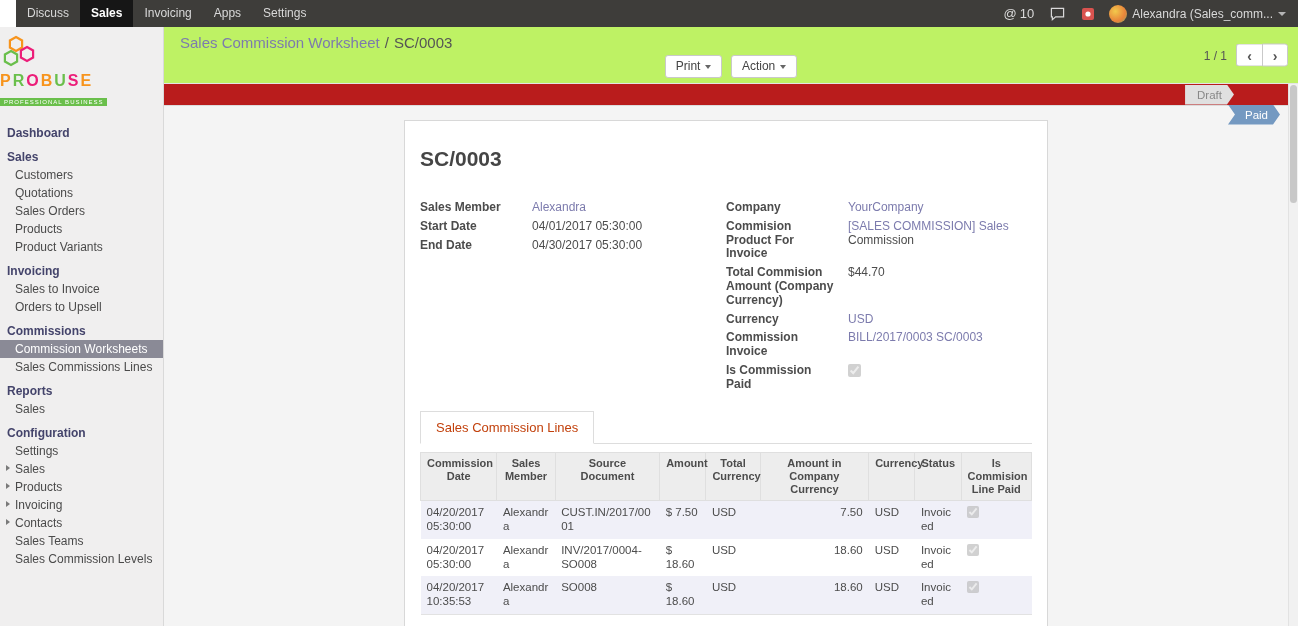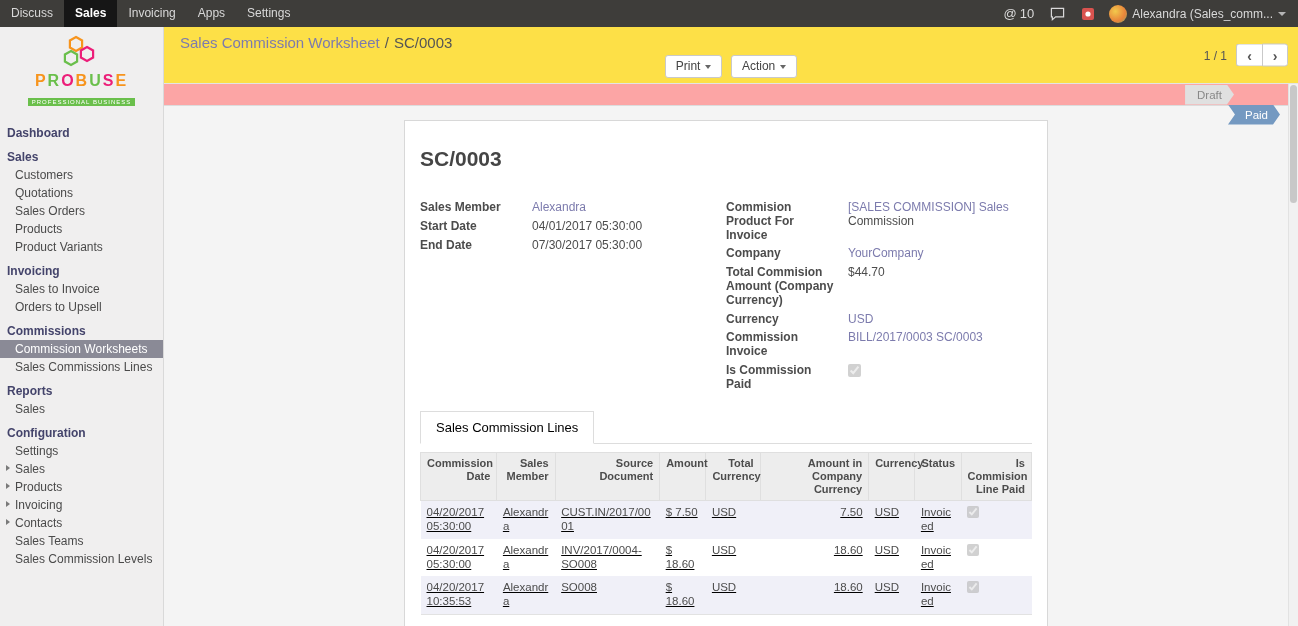--- a/index.html
+++ b/index.html
@@ -2,66 +2,66 @@
 <html><head>
 <meta charset="utf-8">
 <style>
   * { box-sizing: border-box; }
   html,body { margin:0; width:1298px; height:626px; overflow:hidden;
     font-family:"Liberation Sans", sans-serif; background:#fff; }
   a { text-decoration:none; cursor:pointer; }
   button { font-family:inherit; cursor:pointer; }
 
   
-  .topbar { height:27px; background:#3e3d3a; display:flex; justify-content:space-between; font-size:12px; }
+  .topbar { height:27px; background:#3e3d3a; display:flex; justify-content:space-between; font-size:12px;margin-left:16px; }
   .topbar-menus { display:flex; }
   .menu-item { padding:0 11px; line-height:27px; color:#d9d9d9; }
   .menu-item.active { background:#161616; color:#fff; font-weight:bold; }
   .topbar-right { display:flex; align-items:center; padding-right:6px; }
   .systray-item { display:flex; align-items:center; padding:0 8px; height:27px; color:#d9d9d9; cursor:pointer; }
   .at-icon { font-size:13px; }
   .count { font-size:13px; margin-left:3px; }
   .user-menu { display:flex; align-items:center; gap:5px; padding:0 6px; height:27px; cursor:pointer; }
   .avatar { width:18px; height:18px; border-radius:50%; flex:none;
     background: radial-gradient(circle at 35% 35%, #f2c94c, #e8833a 60%, #74b06f); }
   .user-name { color:#d9d9d9; max-width:150px; white-space:nowrap; overflow:hidden; }
   .caret-down { width:0; height:0; border-left:4px solid transparent; border-right:4px solid transparent; border-top:4px solid #b5b5b5; display:inline-block; }
 
   
   .layout { display:flex; height:599px; }
 
   
   .sidebar { width:164px; flex:none; background:#f0efef; border-right:1px solid #d9d9d9; overflow:hidden; }
-  .logo { text-align:center; padding:8px 0 10px; }
+  .logo { text-align:left; padding:8px 0 10px; }
   .logo-title { font-size:16px; font-weight:bold; letter-spacing:2px; line-height:1.1; color:#6abf4b; }
   .logo-subtitle { display:inline-block; background:#6abf4b; color:#fff; font-size:6px; letter-spacing:1px; padding:1px 4px; margin-top:1px; }
   .menu-section { font-size:12px; font-weight:bold; color:#44446b; padding:2px 7px; margin-top:6px; cursor:pointer; }
   .menu-link { display:block; font-size:12px; color:#4a4a4a; padding:2px 8px 2px 15px; position:relative; line-height:14px; }
   .menu-link.selected { background:#8a8a96; color:#fff; }
   .menu-link .arrow-icon { position:absolute; left:6px; top:5px; width:0; height:0;
     border-top:3.5px solid transparent; border-bottom:3.5px solid transparent; border-left:4px solid #7a7a7a; }
 
   
   .main { flex:1; display:flex; flex-direction:column; position:relative; background:#f4f4f4; }
-  .control-panel { background:#fde047; border-bottom:1px solid #e4e4e4; height:57px; position:relative; flex:none; padding:7px 16px 0; }
+  .control-panel { background:#bef264; border-bottom:1px solid #e4e4e4; height:57px; position:relative; flex:none; padding:7px 16px 0; }
   .breadcrumb { font-size:15px; color:#555; }
   .breadcrumb a { color:#7c7bad; }
   .breadcrumb .sep { margin:0 5px; color:#555; }
   .cp-buttons { text-align:center; margin-top:4px; }
   .btn { background:#fff; border:1px solid #c9c9c9; border-radius:3px; font-size:12px; color:#444;
     padding:3px 10px; margin:0 2px; display:inline-flex; align-items:center; gap:5px; line-height:15px; }
   .caret-down2 { width:0; height:0; border-left:3.5px solid transparent; border-right:3.5px solid transparent; border-top:4px solid #666; display:inline-block; }
   .pager { position:absolute; right:10px; top:50%; transform:translateY(-50%); display:flex; align-items:center; gap:9px; font-size:12px; color:#555; }
   .pager-btns { display:inline-flex; }
   .pager-btn { width:26px; height:23px; border:1px solid #c9c9c9; background:#fff; color:#555; font-size:14px; font-weight:bold; line-height:1; padding:0; }
   .pager-btn.prev { border-radius:3px 0 0 3px; border-right:none; }
   .pager-btn.next { border-radius:0 3px 3px 0; }
 
   
-  .statusbar-row { height:22px; background:#fca5a5; border-bottom:1px solid #dcdcdc; display:flex;
+  .statusbar-row { height:22px; background:#b91c1c; border-bottom:1px solid #dcdcdc; display:flex;
     justify-content:flex-end; align-items:center; padding-right:18px; flex:none; }
   .status-arrow { height:20px; line-height:20px; font-size:11.5px; padding:0 12px 0 17px; background:#e0e0e0; color:#888;
     clip-path: polygon(0 0, calc(100% - 7px) 0, 100% 50%, calc(100% - 7px) 100%, 0 100%, 7px 50%); margin-left:-6px; cursor:pointer; }
   .status-arrow:first-child { clip-path: polygon(0 0, calc(100% - 7px) 0, 100% 50%, calc(100% - 7px) 100%, 0 100%); margin-left:0; padding-left:12px; }
   .status-arrow.active { background:#7499c1; color:#fff;margin-top:40px; }
 
   
   .content { flex:1; overflow:hidden; padding:14px 10px 0 0; }
   .sheet { width:644px; margin:0 auto; background:#fff; border:1px solid #d8d8d8; min-height:489px; padding:26px 15px 30px; }
   .sheet h1 { font-size:21px; font-weight:bold; color:#454545; margin:0 0 30px; }
@@ -70,28 +70,28 @@
   .o-row { display:flex; margin-bottom:5px; font-size:12px; line-height:1.15; }
   .o-label { width:112px; flex:none; font-weight:bold; color:#4c4c4c; padding-right:10px; }
   .group-right .o-label { width:122px; }
   .o-value { flex:1; color:#4c4c4c; }
   .o-value a { color:#7c7bad; }
   .o-value input[type=checkbox] { width:13px; height:13px; margin:0; }
 
   
   .tabs { margin-top:14px; border-bottom:1px solid #ddd; }
   .tab { display:inline-block; background:#fff; border:1px solid #ddd; border-bottom:1px solid #fff;
-    padding:8px 15px; margin-bottom:-1px; font-size:13px; color:#000000; cursor:pointer; }
+    padding:8px 15px; margin-bottom:-1px; font-size:13px; color:#c2410c; cursor:pointer; }
 
   
   .o-table { width:100%; border-collapse:collapse; margin-top:8px; table-layout:fixed; }
   .o-table th { background:#ededed; border:1px solid #dfdfdf; font-size:11px; font-weight:bold; color:#4c4c4c;
-    text-align:right; padding:4px 6px; vertical-align:top; line-height:1.2; }
+    text-align:center; padding:4px 6px; vertical-align:top; line-height:1.2; }
   .o-table td { font-size:11.5px; color:#4c4c4c; padding:5px 6px; vertical-align:top; line-height:1.2; overflow-wrap:break-word; }
-  .o-table tbody tr { cursor:pointer;text-decoration:underline; }
+  .o-table tbody tr { cursor:pointer; }
   .o-table tbody tr:nth-child(odd) { background:#f0f0f8; }
   .o-table tbody tr:last-child td { border-bottom:1px solid #e2e2e2; }
   .num { text-align:right; }
   .o-table td input[type=checkbox] { width:12px; height:12px; margin:0; }
   .o-table .spacer td { height:16px; padding:0; background:#fff; border:none; }
 
   
   .scrollbar { position:absolute; top:57px; right:0; bottom:0; width:10px; background:#f1f1f1; border-left:1px solid #e2e2e2; cursor:pointer; }
   .scrollbar .thumb { position:absolute; top:1px; left:1px; right:1px; height:118px; background:#c8c8c8; border-radius:4px; }
 </style>
@@ -215,34 +215,34 @@
             <div class="o-row">
               <label class="o-label">Sales Member</label>
               <div class="o-value"><a>Alexandra</a></div>
             </div>
             <div class="o-row">
               <label class="o-label">Start Date</label>
               <div class="o-value"><span>04/01/2017 05:30:00</span></div>
             </div>
             <div class="o-row">
               <label class="o-label">End Date</label>
-              <div class="o-value"><span>07/30/2017 05:30:00</span></div>
+              <div class="o-value"><span>04/30/2017 05:30:00</span></div>
             </div>
           </div>
 
           <div class="group group-right">
+            <div class="o-row">
+              <label class="o-label">Company</label>
+              <div class="o-value"><a>YourCompany</a></div>
+            </div>
             <div class="o-row">
               <label class="o-label">Commision Product For Invoice</label>
               <div class="o-value">
                 <a>[SALES COMMISSION] Sales</a><span> Commission</span>
               </div>
-            </div>
-            <div class="o-row">
-              <label class="o-label">Company</label>
-              <div class="o-value"><a>YourCompany</a></div>
             </div>
             <div class="o-row">
               <label class="o-label">Total Commision Amount (Company Currency)</label>
               <div class="o-value"><span>$44.70</span></div>
             </div>
             <div class="o-row">
               <label class="o-label">Currency</label>
               <div class="o-value"><a>USD</a></div>
             </div>
             <div class="o-row">

